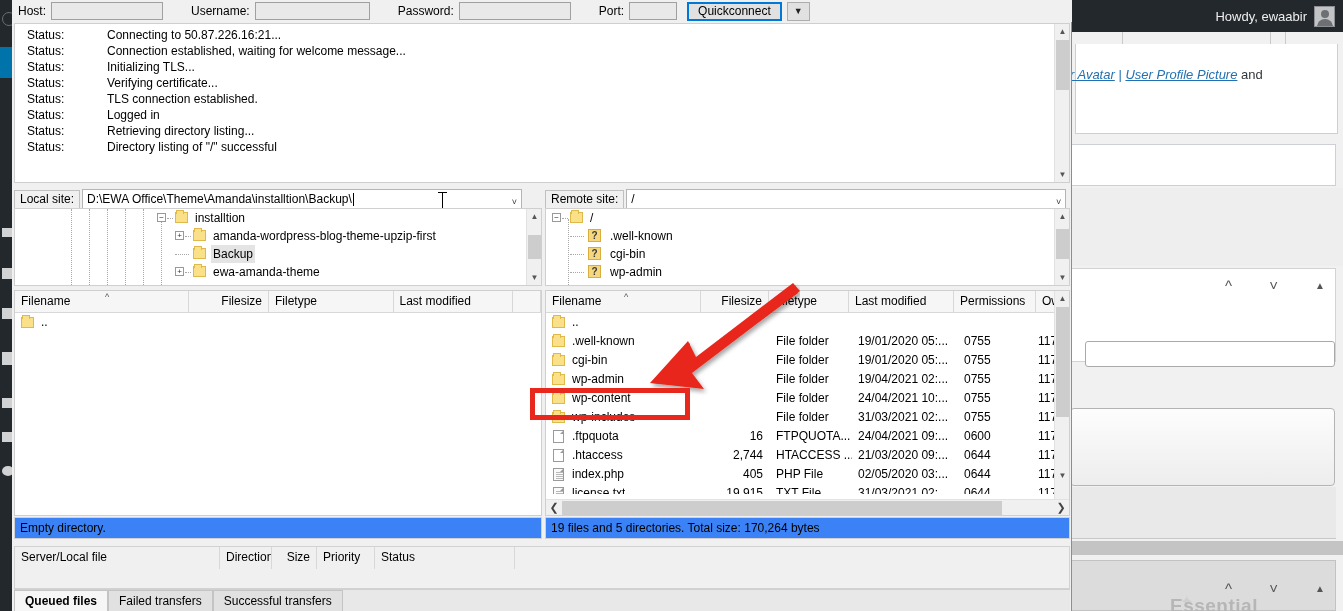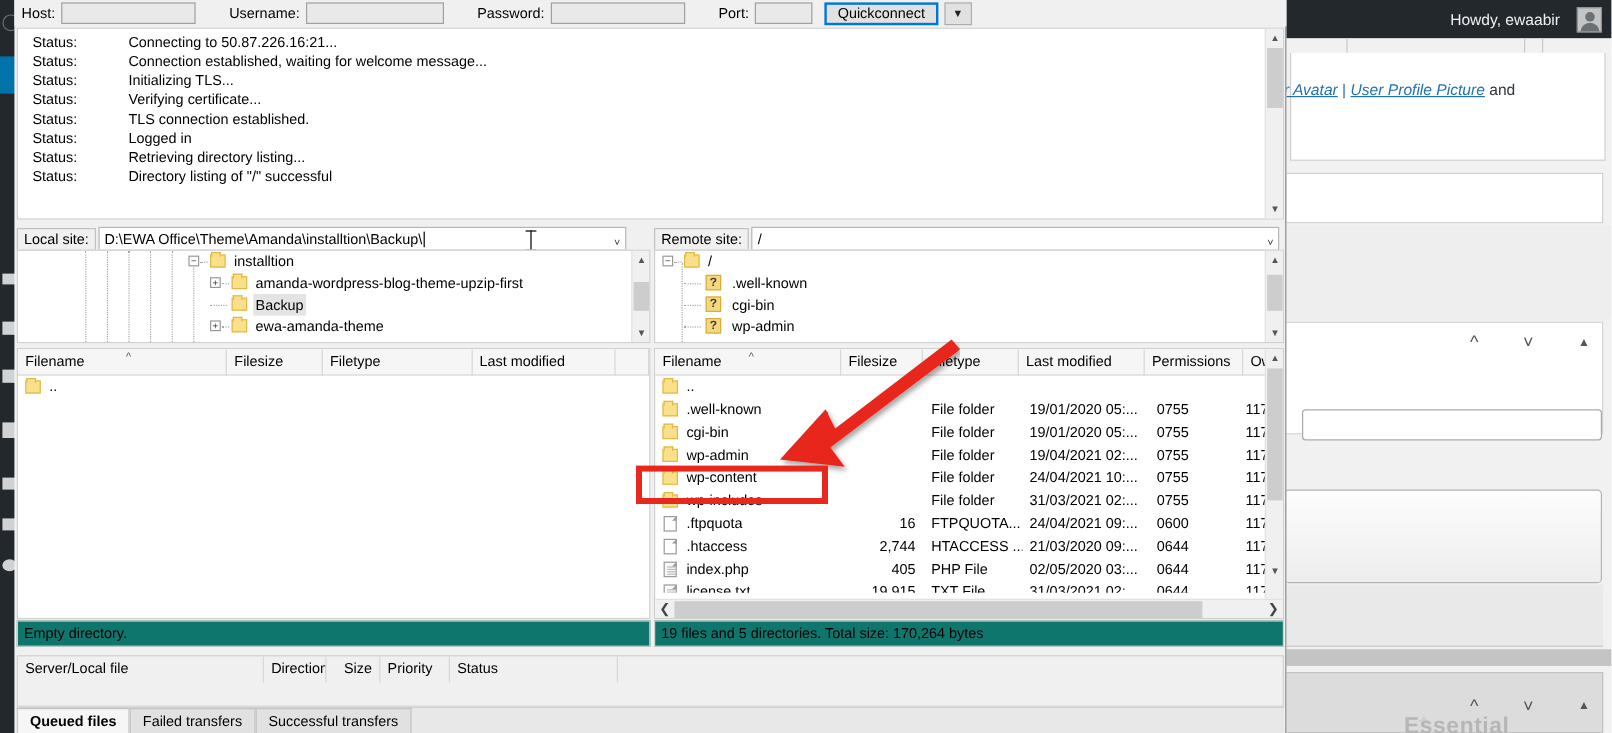--- a/index.html
+++ b/index.html
@@ -16,21 +16,21 @@
   .bg-browser {
     position: absolute; left: 0; top: 0; width: 1343px; height: 611px;
     background: #f1f1f1;
   }
   .wp-adminbar {
     position: absolute; left: 1070px; top: 0; width: 273px; height: 32px;
     background: #23282d; color: #eeeeee;
     display: flex; align-items: center; justify-content: flex-end;
     padding-right: 8px; font-size: 13px;
   }
-  .wp-howdy { margin-right: 14px; color: #eeeeee; white-space: nowrap; }
+  .wp-howdy { margin-right: 7px; color: #eeeeee; white-space: nowrap; }
   .wp-avatar {
     width: 21px; height: 21px; background: #c3c4c5; position: relative;
     border: 1px solid #8e9093; overflow: hidden;
   }
   .wp-avatar::before {
     content:""; position:absolute; left:6px; top:3px;
     width:8px; height:8px; border-radius:50%; background:#6d7073;
   }
   .wp-avatar::after {
     content:""; position:absolute; left:2px; top:12px;
@@ -255,21 +255,21 @@
   }
   .fl-head {
     position: absolute; left: 0; top: 0; height: 22px; width: 100%;
     background: #f6f6f6; border-bottom: 1px solid #d8d8d8;
     display: flex; font-size: 12px; color: #000;
   }
   .fh {
     border-right: 1px solid #d8d8d8; height: 22px; line-height: 21px;
     padding: 0 6px; position: relative; white-space: nowrap; overflow: hidden;
   }
-  .fh.num { text-align: left; }
+  .fh.num { text-align: right; }
   .sort-caret {
     position: absolute; font-size: 9px; color: #555;
   }
   .fl-body { position: absolute; left: 0; top: 22px; right: 0; bottom: 0; }
   .fl-row {
     position: relative; height: 19px; line-height: 19px;
     font-size: 12px; color: #000; white-space: nowrap;
   }
   .cell { position: absolute; overflow: hidden; white-space: nowrap; }
   .cell.num { text-align: right; }
@@ -302,21 +302,21 @@
     background: #f0f0f0; border-top: 1px solid #e2e2e2;
     display: flex; align-items: center;
   }
   .hs-arrow {
     width: 16px; height: 16px; display:flex; align-items:center; justify-content:center;
     font-size: 11px; color: #444;
   }
   .hs-thumb { height: 14px; background: #cdcdcd; }
 
   .statusbar {
-    position: absolute; height: 22px; background: #0f766e;
+    position: absolute; height: 22px; background: #3b82f6;
     border: 1px solid #d2d2d2; font-size: 12px; line-height: 20px;
     padding-left: 5px; color: #000; white-space: nowrap; overflow: hidden;
   }
 
   
   .queue {
     position: absolute; left: 2px; top: 546px; width: 1056px; height: 43px;
     background: #f0f0f0; border: 1px solid #d2d2d2;
   }
   .q-head { display: flex; height: 22px; font-size: 12px; color: #000; }

